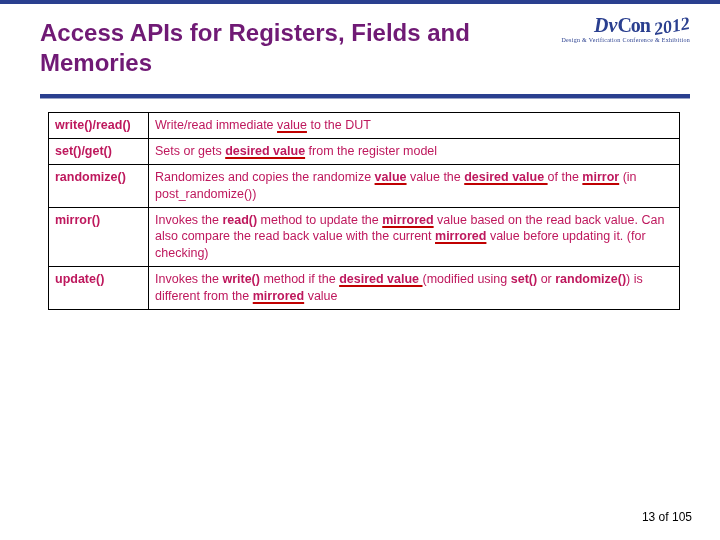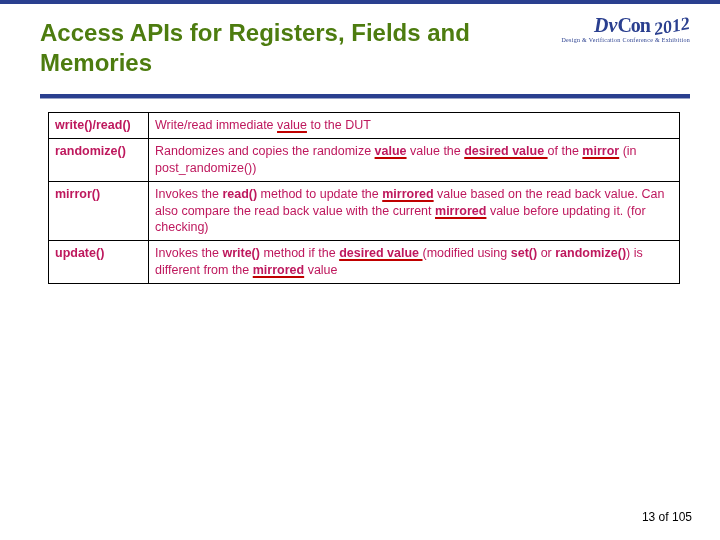--- a/index.html
+++ b/index.html
@@ -20,21 +20,21 @@
   .header {
     display: flex;
     align-items: flex-start;
     padding: 18px 30px 10px 40px;
   }
   .title {
     flex: 1;
     font-family: Verdana, Arial, sans-serif;
     font-size: 24px;
     font-weight: bold;
-    color: #4d7c0f;
+    color: #701a75;
     line-height: 1.25;
   }
   .logo-block {
     text-align: right;
     font-family: Georgia, 'Times New Roman', serif;
     color: #2a3f8f;
     margin-top: -4px;
   }
   .logo-main {
     font-size: 20px;
@@ -123,20 +123,24 @@
 <div class="divider"></div>
 
 <div class="content">
   <table class="api">
     <tbody id="api-body">
         <tr>
           <td class="fn">write()/read()</td>
           <td><span>Write/read immediate </span><span class="u">value</span><span> to the DUT</span></td>
         </tr>
         <tr>
+          <td class="fn">set()/get()</td>
+          <td><span>Sets or gets </span><span class="u bold">desired value</span><span> from the register model</span></td>
+        </tr>
+        <tr>
           <td class="fn">randomize()</td>
           <td><span>Randomizes and copies the randomize </span><span class="u bold">value</span><span> value the </span><span class="u bold">desired value </span><span>of the </span><span class="u bold">mirror</span><span> (in post_randomize())</span></td>
         </tr>
         <tr>
           <td class="fn">mirror()</td>
           <td><span>Invokes the </span><span class="bold">read()</span><span> method to update the </span><span class="u bold">mirrored</span><span> value based on the read back value. Can also compare the read back value with the current </span><span class="u bold">mirrored</span><span> value before updating it. (for checking)</span></td>
         </tr>
         <tr>
           <td class="fn">update()</td>
           <td><span>Invokes the </span><span class="bold">write()</span><span> method if the </span><span class="u bold">desired value </span><span>(modified using </span><span class="bold">set()</span><span> or </span><span class="bold">randomize()</span><span>) is different from the </span><span class="u bold">mirrored</span><span>  value</span></td>

